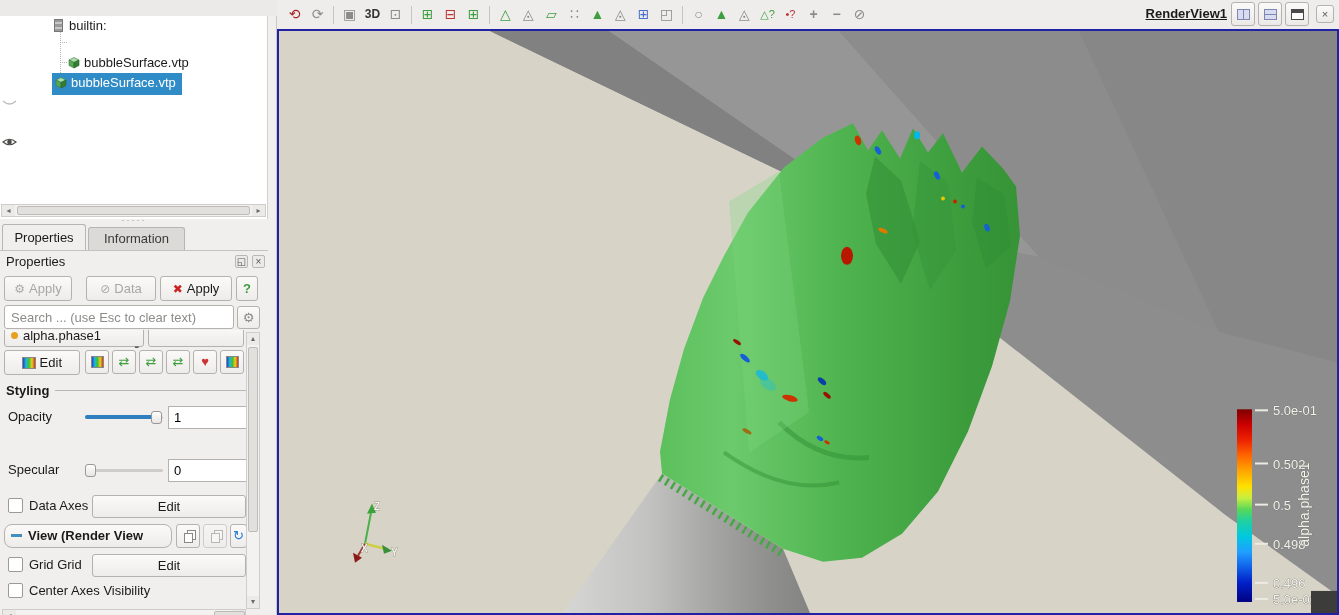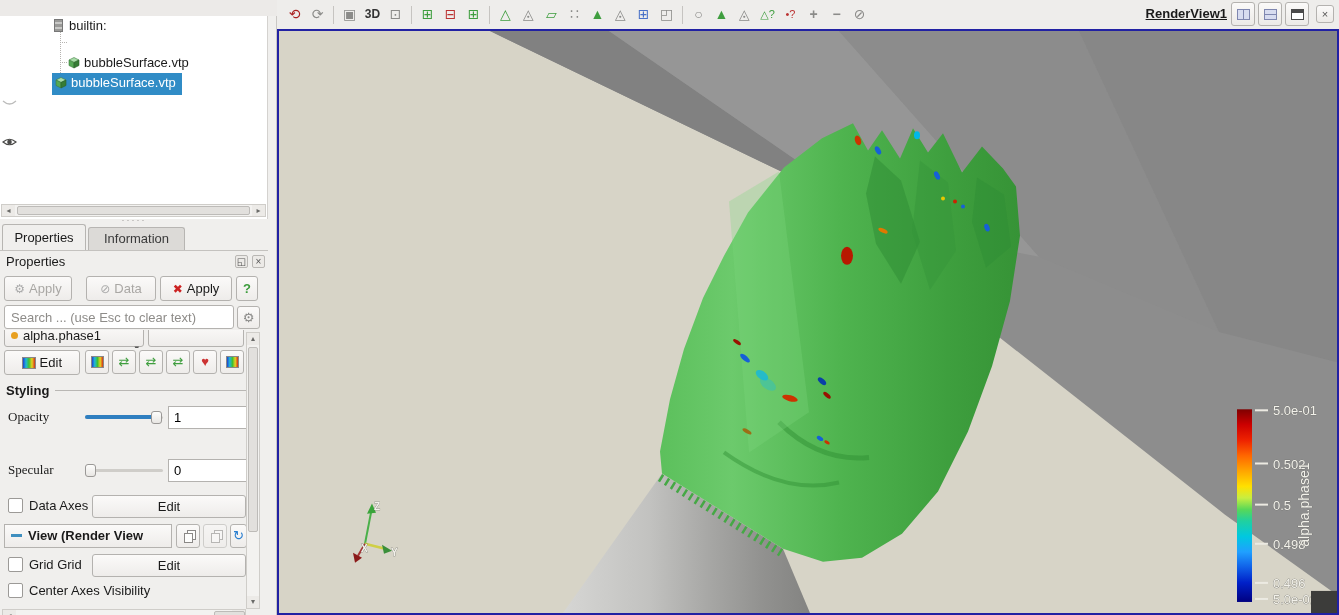--- a/index.html
+++ b/index.html
@@ -42,31 +42,31 @@
   .search-input::placeholder { color:#8e8c89; }
 
   .combo-clip { position:absolute; top:314px; left:4px; width:242px; height:18px; overflow:hidden; }
   .combo { position:absolute; top:-6px; height:23px; background:linear-gradient(#fbfaf9,#eeecea); border:1px solid #b4b2af; border-radius:3px; line-height:21px; padding:0 4px; }
   .combo .arrow { position:absolute; right:4px; top:0; font-size:9px; color:#555; }
   .dot { display:inline-block; width:7px; height:7px; border-radius:50%; background:#e8a020; margin:0 5px 1px 2px; }
 
   .sect { position:absolute; left:6px; width:240px; height:18px; font-weight:bold; display:flex; align-items:center; gap:6px; }
   .sect .rule { flex:1; height:1px; background:#b9b7b4; }
 
-  .plabel { position:absolute; left:8px; height:24px; line-height:24px;font-family:Liberation Serif, serif; }
+  .plabel { position:absolute; left:8px; height:24px; line-height:24px; }
   .slider { position:absolute; width:78px; height:24px; }
   .slider .track { position:absolute; left:0; right:0; top:11px; height:3px; background:#cfcdc9; border-radius:2px; }
   .slider .fill { position:absolute; left:0; top:10px; height:4px; background:#2f7fc0; border-radius:2px; }
   .slider .handle { position:absolute; top:6px; width:11px; height:13px; background:linear-gradient(#fdfdfc,#e8e6e3); border:1px solid #9a9896; border-radius:3px; }
   .numfield { position:absolute; width:79px; height:23px; border:1px solid #b4b2af; background:#fff; padding:0 5px; font-size:13px; font-family:inherit; }
 
   .cb { position:absolute; left:8px; width:15px; height:15px; background:#fff; border:1px solid #9c9a97; border-radius:2px; }
   .cb-label { position:absolute; left:29px; height:18px; line-height:16px; }
 
-  .view-hdr { position:absolute; left:4px; top:508px; width:168px; height:24px; background:linear-gradient(#fbfaf9,#eeecea); border:1px solid #b4b2af; border-radius:0; line-height:22px; font-weight:bold; padding-left:6px; white-space:nowrap; overflow:hidden; }
+  .view-hdr { position:absolute; left:4px; top:508px; width:168px; height:24px; background:linear-gradient(#fbfaf9,#eeecea); border:1px solid #b4b2af; border-radius:8px; line-height:22px; font-weight:bold; padding-left:6px; white-space:nowrap; overflow:hidden; }
   .dash { display:inline-block; width:11px; height:3px; background:#3f8fbf; vertical-align:3px; margin-right:6px; }
   .copyicon { display:inline-block; width:9px; height:10px; border:1px solid #8a8886; background:#fdfdfc; box-shadow:3px -3px 0 -1px #fdfdfc,3px -3px 0 0 #8a8886; margin-top:8px; }
 
   
   .topbar { position:absolute; left:277px; top:0; width:1062px; height:29px; background:#eeedeb; display:flex; align-items:center; padding-left:6px; }
   .ti { width:21px; height:21px; text-align:center; line-height:21px; font-size:14px; flex:0 0 21px; margin:0 1px; }
   .ti.b3d { font-size:12px; font-weight:bold; color:#333; }
   .tsep { width:1px; height:18px; background:#c6c4c1; margin:0 4px; flex:0 0 1px; }
   .view-title { position:absolute; right:112px; top:6px; font-weight:bold; text-decoration:underline; }
   .vbtn { position:absolute; top:2px; width:24px; height:24px; background:linear-gradient(#fbfaf9,#eceae7); border:1px solid #b4b2af; border-radius:3px; display:flex; align-items:center; justify-content:center; }

